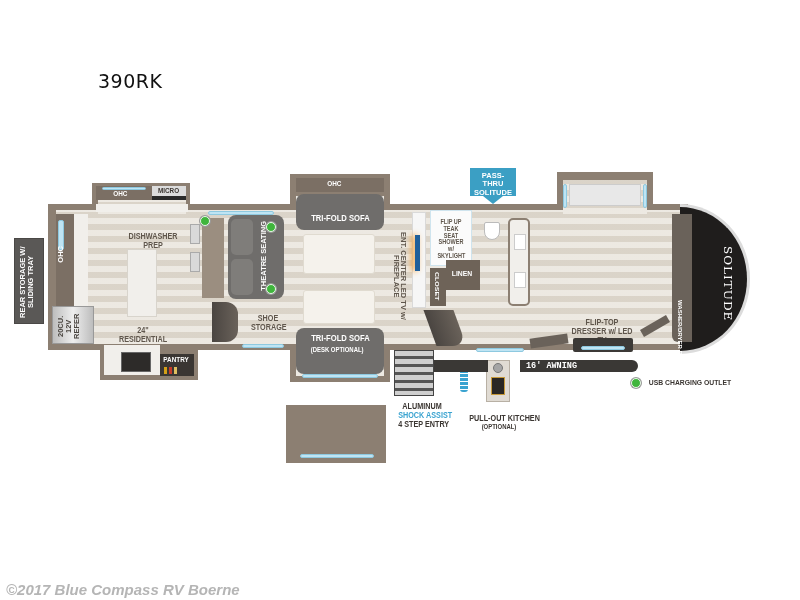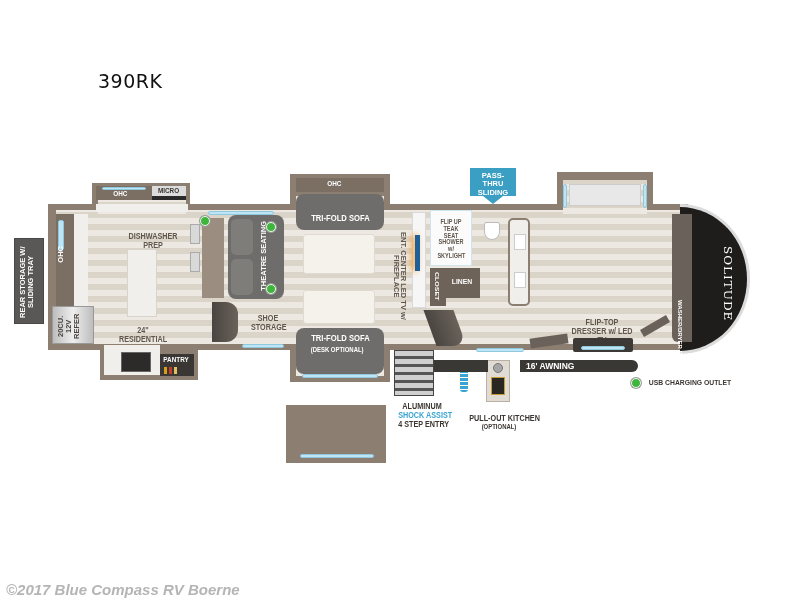--- a/index.html
+++ b/index.html
@@ -33,21 +33,21 @@
   .usb { width: 10px; height: 10px; border-radius: 50%; background: #3fb53c; border: 1.5px solid #e8f6e6; box-shadow: 0 0 0 1px #9a9a9a; }
 
   .pass-thru {
     left: 470px; top: 168px; width: 46px; height: 28px; background: #3b9fc4; color: #fff;
     font-weight: bold; font-size: 7.5px; text-align: center; line-height: 1.1; padding-top: 4px;
   }
   .pass-thru:after {
     content: ""; position: absolute; left: 13px; top: 28px;
     border-left: 10px solid transparent; border-right: 10px solid transparent; border-top: 8px solid #3b9fc4;
   }
-  .awning { background: #3a3835; border-radius: 0 8px 8px 0; color: #fff; font-weight: bold; font-size: 8.5px; padding-left: 6px; line-height: 12px; }
+  .awning { background: #3a3835; border-radius: 0 8px 8px 0; color: #fff; font-weight: bold; font-size: 8.5px; padding-left: 6px; line-height: 12px; font-family: Liberation Mono, monospace; }
 </style>
 </head>
 <body>
 
 <div class="abs title">390RK</div>
 
 <div class="abs" style="left:0;top:0;width:800px;height:600px;">
 
   <div class="abs" style="left:14px;top:238px;width:30px;height:86px;background:#5a5856;border:1px solid #4a4846;">
     <div class="lbl w vert" style="left:4px;top:6px;font-size:7.5px;white-space:normal;width:22px;height:74px;">REAR STORAGE W/ SLIDING TRAY</div>
@@ -141,35 +141,35 @@
   <div class="lbl vert-cw" style="left:384px;top:222px;font-size:7.5px;white-space:normal;height:108px;width:24px;">ENT. CENTER LED TV w/ FIREPLACE</div>
 
   <div class="abs" style="left:430px;top:210px;width:42px;height:56px;background:#fbfbfb;border:1px solid #cfe4ee;">
     <div class="lbl small" style="left:4px;top:8px;width:32px;white-space:normal;">FLIP UP TEAK SEAT</div>
     <div class="lbl small" style="left:4px;top:28px;width:32px;white-space:normal;">SHOWER w/ SKYLIGHT</div>
   </div>
 
   <div class="abs" style="left:430px;top:268px;width:16px;height:38px;background:#6e6358;">
     <div class="lbl w vert-cw" style="left:3px;top:4px;font-size:7px;">CLOSET</div>
   </div>
-  <div class="abs" style="left:446px;top:268px;width:34px;height:30px;background:#6e6358;">
+  <div class="abs" style="left:446px;top:260px;width:34px;height:30px;background:#6e6358;">
     <div class="lbl w" style="left:4px;top:10px;font-size:8px;">LINEN</div>
   </div>
 
   <div class="abs" style="left:484px;top:222px;width:16px;height:18px;background:#fff;border:1px solid #bbb;border-radius:2px 2px 8px 8px;"></div>
 
   <div class="abs counter" style="left:508px;top:218px;width:22px;height:88px;border:2px solid #8c7f72;border-radius:5px;">
     <div class="abs" style="left:4px;top:14px;width:12px;height:16px;background:#fff;border:1px solid #ccc;"></div>
     <div class="abs" style="left:4px;top:52px;width:12px;height:16px;background:#fff;border:1px solid #ccc;"></div>
   </div>
 
   <div class="abs" style="left:430px;top:310px;width:30px;height:36px;background:linear-gradient(90deg,#4a4541,#6a625a);border-radius:0 0 14px 0;transform:skewX(20deg);"></div>
 
   <div class="abs pass-thru">
-    <span style="display:block;width:38px;margin:0 auto;">PASS-THRU SLIDING</span>
+    <span style="display:block;width:38px;margin:0 auto;">PASS-THRU SOLITUDE</span>
   </div>
 
   <div class="abs glass" style="left:563px;top:184px;width:4px;height:24px;"></div>
   <div class="abs glass" style="left:643px;top:184px;width:4px;height:24px;"></div>
   <div class="abs" style="left:569px;top:184px;width:72px;height:22px;background:#e8e8e8;border:1px solid #ccc;"></div>
 
   <div class="lbl" style="left:564px;top:318px;width:76px;white-space:normal;">FLIP-TOP DRESSER w/ LED TV</div>
   <div class="abs dark" style="left:573px;top:338px;width:60px;height:14px;border-radius:2px;">
     <div class="abs glass" style="left:8px;top:8px;width:44px;height:4px;"></div>
   </div>

